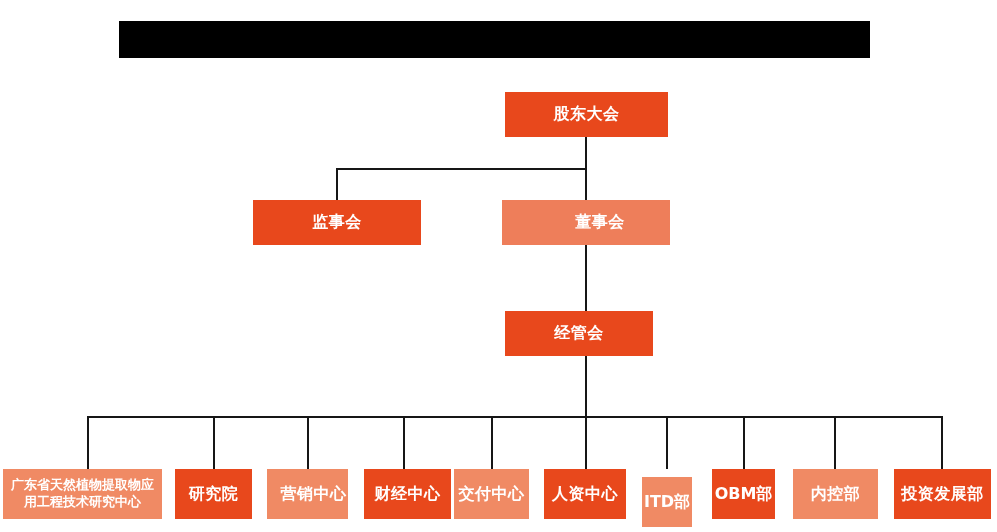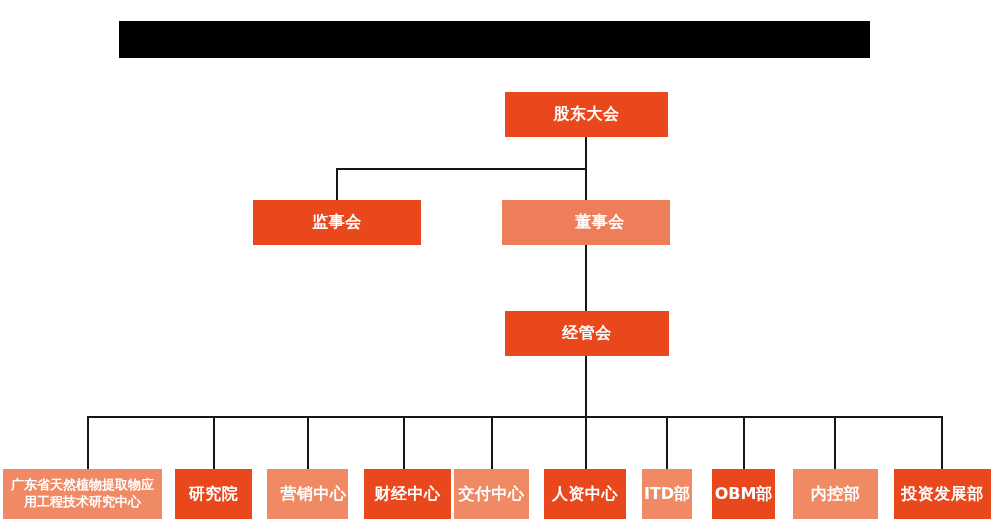--- a/index.html
+++ b/index.html
@@ -61,21 +61,21 @@
     <span class="label">股东大会</span>
   </div>
 
   <div class="node" style="left: 253px; top: 200px; width: 168px; height: 45px; background: rgb(232, 72, 28);">
     <span class="label">监事会</span>
   </div>
   <div class="node" style="left: 502px; top: 200px; width: 168px; height: 45px; background: rgb(238, 126, 90); padding-left: 28px;">
     <span class="label">董事会</span>
   </div>
 
-  <div class="node" style="left: 505px; top: 311px; width: 164px; height: 45px; background: rgb(232, 72, 28);">
+  <div class="node" style="left: 505px; top: 311px; width: 148px; height: 45px; background: rgb(232, 72, 28);">
     <span class="label">经管会</span>
   </div>
 
   <div class="node dept long-label" style="left: 3px; width: 159px; background: rgb(240, 138, 100);">
     <span class="label">广东省天然植物提取物应用工程技术研究中心</span>
   </div>
   <div class="node dept" style="left: 175px; width: 77px; background: rgb(232, 72, 28);">
     <span class="label">研究院</span>
   </div>
   <div class="node dept" style="left: 267px; width: 81px; background: rgb(240, 138, 100); padding-left: 12px;">
@@ -83,21 +83,21 @@
   </div>
   <div class="node dept" style="left: 364px; width: 87px; background: rgb(232, 72, 28);">
     <span class="label">财经中心</span>
   </div>
   <div class="node dept" style="left: 454px; width: 75px; background: rgb(240, 138, 100);">
     <span class="label">交付中心</span>
   </div>
   <div class="node dept" style="left: 544px; width: 82px; background: rgb(232, 72, 28);">
     <span class="label">人资中心</span>
   </div>
-  <div class="node dept" style="left: 642px; width: 50px; letter-spacing: 0px; background: rgb(240, 138, 100);">
+  <div class="node dept" style="left: 642px; width: 50px; letter-spacing: 0px; background: rgb(240, 138, 100); margin-top: 8px;">
     <span class="label">ITD部</span>
   </div>
   <div class="node dept" style="left: 712px; width: 63px; letter-spacing: 0px; background: rgb(232, 72, 28);">
     <span class="label">OBM部</span>
   </div>
   <div class="node dept" style="left: 894px; width: 97px; background: rgb(232, 72, 28);">
     <span class="label">投资发展部</span>
   </div>
   <div class="node dept" style="left: 793px; width: 85px; background: rgb(240, 138, 100);">
     <span class="label">内控部</span>

